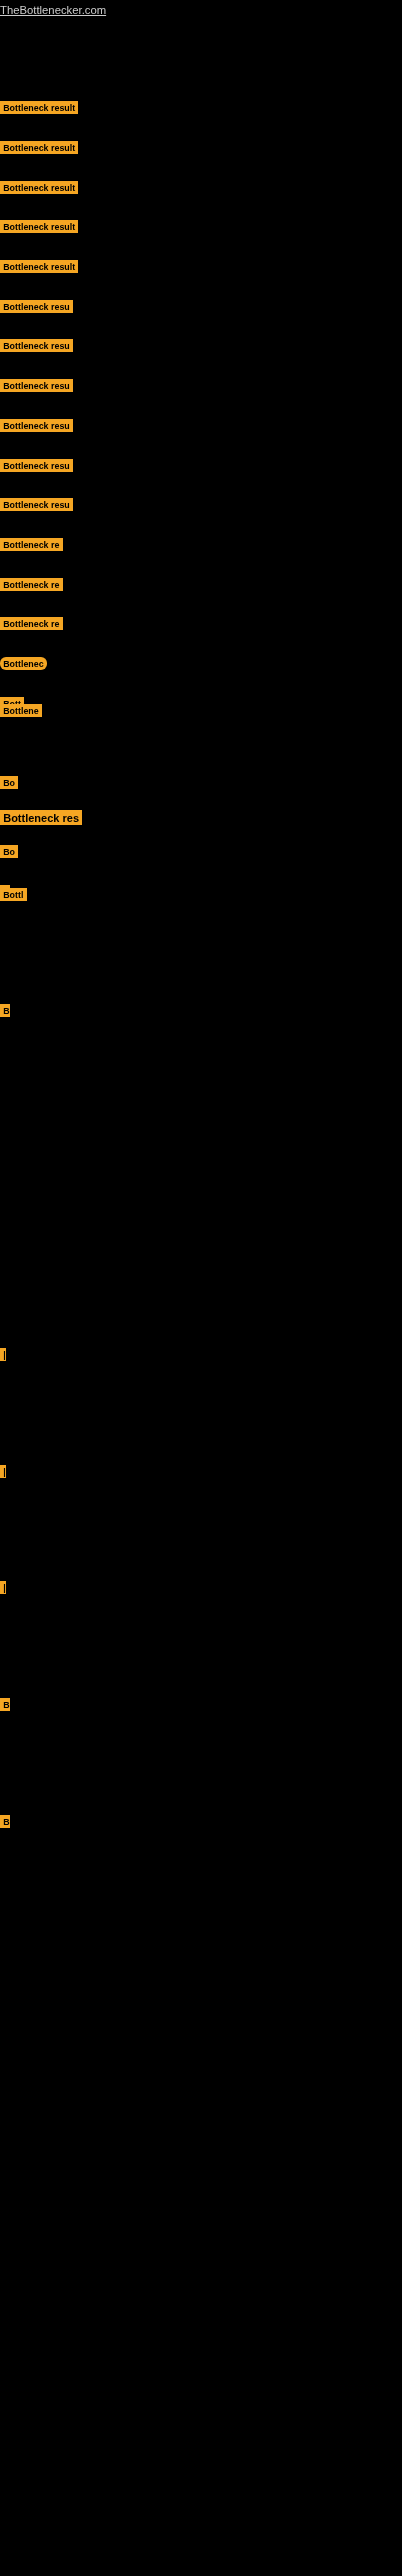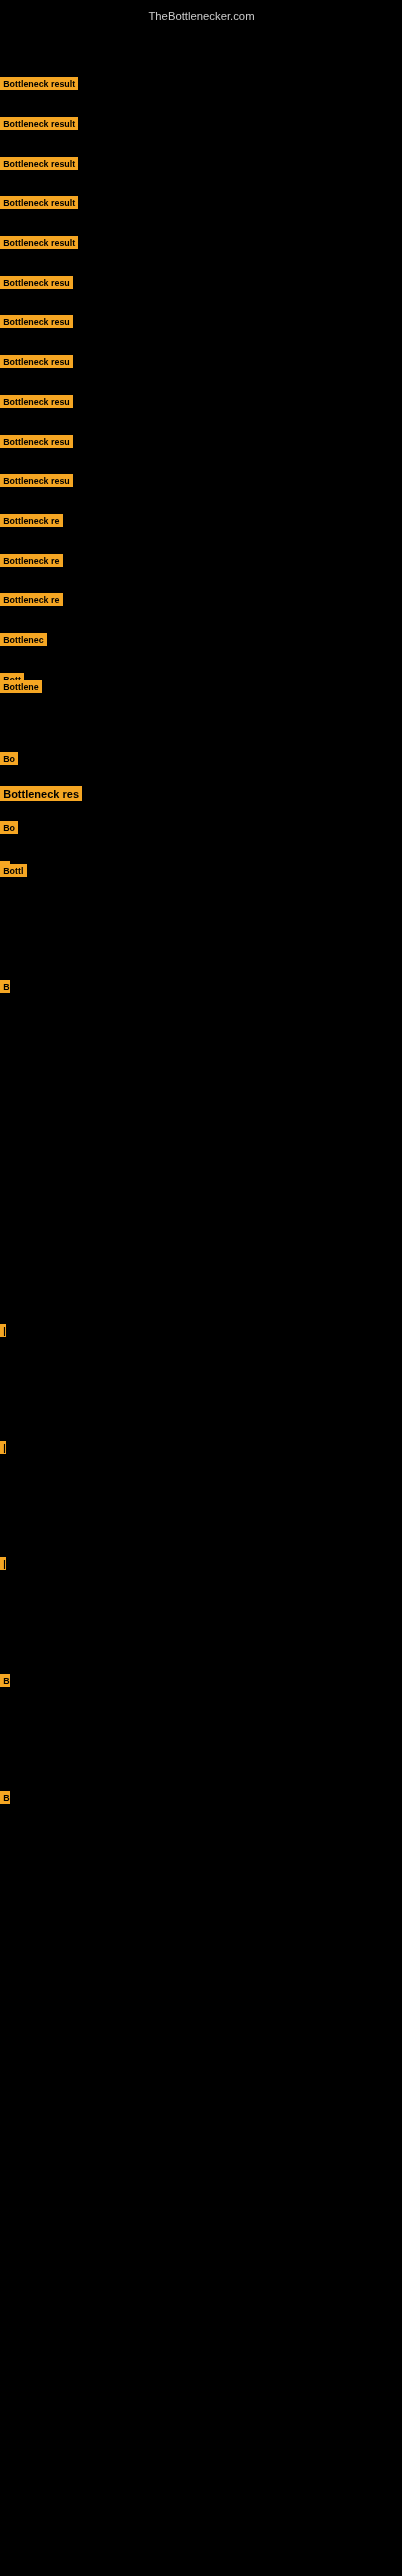--- a/index.html
+++ b/index.html
@@ -8,37 +8,38 @@
       box-sizing: border-box;
     }
     body {
       background-color: #000;
       width: 403px;
       min-height: 2576px;
       font-family: Arial, sans-serif;
       position: relative;
     }
     .site-title {
-      text-align: center;
       color: #ccc;
       font-size: 11.3px;
-      padding: 10px 0;
+      padding: 4px 0;
       width: 100%;
+      text-decoration: underline;
     }
     .bottleneck-label {
       display: inline-block;
       background-color: #f5a623;
       color: #000;
       font-size: 8.9px;
       font-weight: bold;
       padding: 1.6px 3.2px;
       position: absolute;
       left: 0;
       white-space: nowrap;
       overflow: hidden;
+      margin-top: 36px;
     }
   </style>
 </head>
 <body>
 
 <div class="site-title">TheBottlenecker.com</div>
 
 <div id="labels-container" style="position:relative; width:403px; height:2576px;">
 <div class="bottleneck-label" style="top: 45px; max-width: 121px; font-size: 8.9px;">Bottleneck result</div>
     <div class="bottleneck-label" style="top: 85px; max-width: 113px; font-size: 8.9px;">Bottleneck result</div>
@@ -47,21 +48,21 @@
     <div class="bottleneck-label" style="top: 204px; max-width: 109px; font-size: 8.9px;">Bottleneck result</div>
     <div class="bottleneck-label" style="top: 244px; max-width: 97px; font-size: 8.9px;">Bottleneck resu</div>
     <div class="bottleneck-label" style="top: 283px; max-width: 97px; font-size: 8.9px;">Bottleneck resu</div>
     <div class="bottleneck-label" style="top: 323px; max-width: 95px; font-size: 8.9px;">Bottleneck resu</div>
     <div class="bottleneck-label" style="top: 363px; max-width: 93px; font-size: 8.9px;">Bottleneck resu</div>
     <div class="bottleneck-label" style="top: 403px; max-width: 93px; font-size: 8.9px;">Bottleneck resu</div>
     <div class="bottleneck-label" style="top: 442px; max-width: 91px; font-size: 8.9px;">Bottleneck resu</div>
     <div class="bottleneck-label" style="top: 482px; max-width: 81px; font-size: 8.9px;">Bottleneck re</div>
     <div class="bottleneck-label" style="top: 522px; max-width: 79px; font-size: 8.9px;">Bottleneck re</div>
     <div class="bottleneck-label" style="top: 561px; max-width: 77px; font-size: 8.9px;">Bottleneck re</div>
-    <div class="bottleneck-label" style="top: 601px; max-width: 60px; font-size: 8.9px;">Bottlenec</div>
+    <div class="bottleneck-label" style="top: 601px; max-width: 60px; font-size: 8.9px; border-radius: 6px;">Bottlenec</div>
     <div class="bottleneck-label" style="top: 641px; max-width: 31px; font-size: 8.9px;">Bott</div>
     <div class="bottleneck-label" style="top: 648px; max-width: 53px; font-size: 8.9px;">Bottlene</div>
     <div class="bottleneck-label" style="top: 720px; max-width: 17.7px; font-size: 8.9px;">Bo</div>
     <div class="bottleneck-label" style="top: 789px; max-width: 17.7px; font-size: 8.9px;">Bo</div>
     <div class="bottleneck-label" style="top: 829px; max-width: 9.7px; font-size: 8.9px;">B</div>
     <div class="bottleneck-label" style="top: 832px; max-width: 34px; font-size: 8.9px;">Bottl</div>
     <div class="bottleneck-label" style="top: 948px; max-width: 9.7px; font-size: 8.9px;">B</div>
     <div class="bottleneck-label" style="top: 1292px; max-width: 4.8px; font-size: 8.9px;">|</div>
     <div class="bottleneck-label" style="top: 1409px; max-width: 4.8px; font-size: 8.9px;">|</div>
     <div class="bottleneck-label" style="top: 1525px; max-width: 4.8px; font-size: 8.9px;">|</div>

